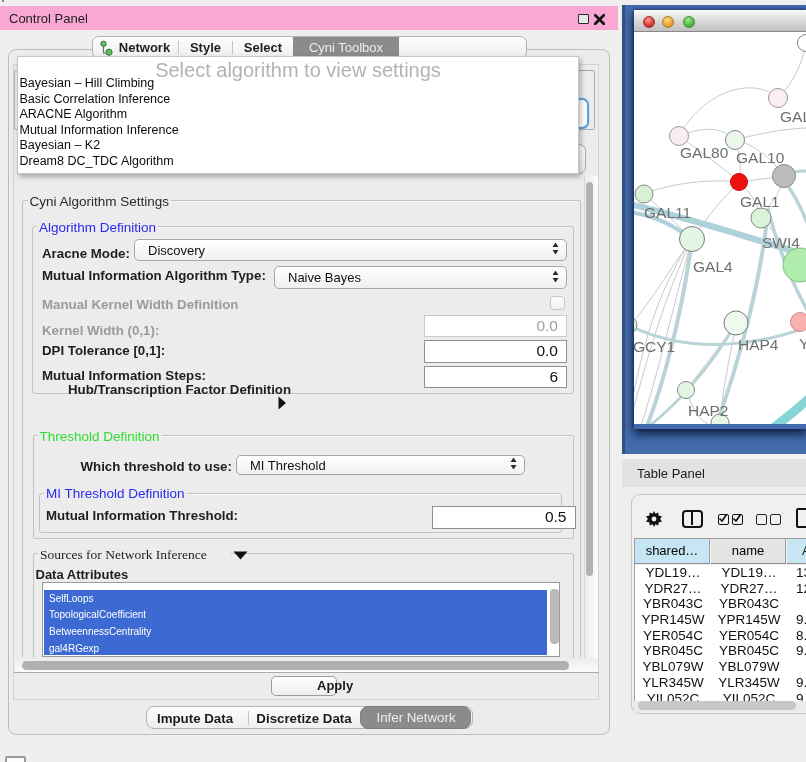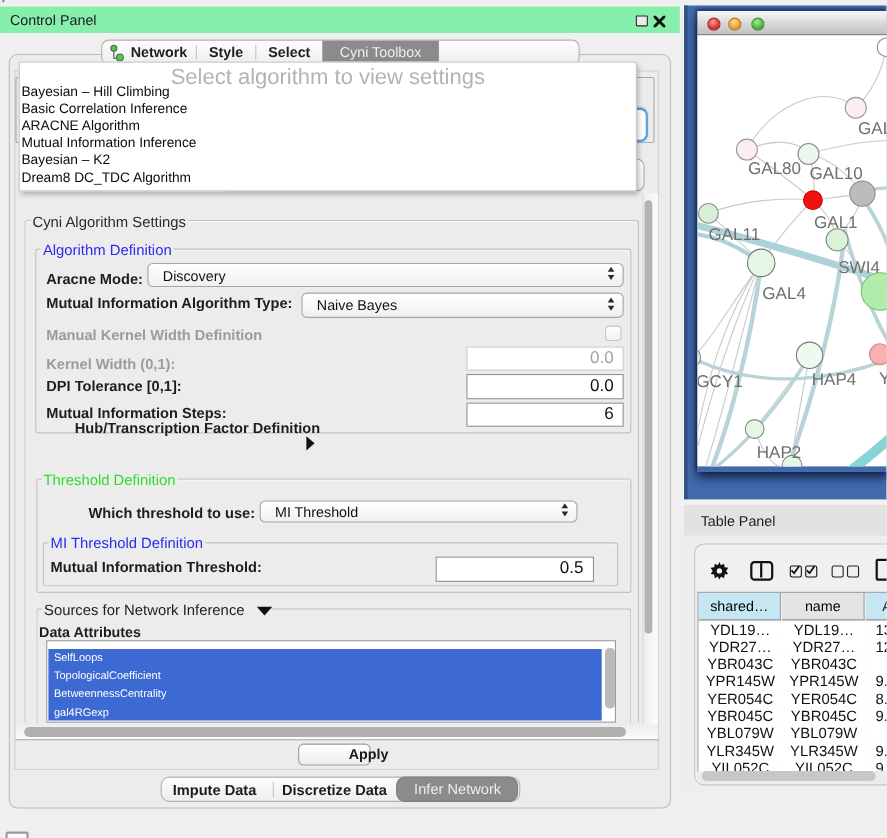--- a/index.html
+++ b/index.html
@@ -1,21 +1,21 @@
 <!DOCTYPE html>
 <html><head>
 <meta charset="utf-8">
 <style>
 * { margin:0; padding:0; box-sizing:border-box; }
 html,body { width:806px; height:762px; overflow:hidden; }
 body { font-family:"Liberation Sans", sans-serif; background:#efefef; position:relative; }
 .abs { position:absolute; }
 
 
-#cp-title { left:0px; top:6px; width:618px; height:24px; background:#86efac;text-align:center; }
+#cp-title { left:0px; top:6px; width:618px; height:24px; background:#f9a8d4;text-align:center; }
 #cp-title .txt { position:absolute; left:9px; top:5px; font-size:13px; color:#1c1c1c; }
 #btn-float { left:578px; top:14px; width:11px; height:10px; border:1.5px solid #2a2a2a; background:#e9e9e9; border-radius:1px; }
 
 #cp-main { left:8px; top:49px; width:602px; height:686px; border:1px solid #bcbcbc; border-radius:8px; background:#ececec; }
 #cp-content { left:13px; top:64px; width:586px; height:636px; border:1px solid #d2d2d2; background:#ececec; }
 
 
 .tabstrip { display:flex; background:linear-gradient(#fdfdfd,#eeeeee); border:1px solid #b2b2b2; border-radius:7px; }
 .tabstrip .tab { font-size:13px; font-weight:700; color:#1d1d1d; display:flex; align-items:center; justify-content:center; white-space:nowrap; }
 .tabstrip .sep { width:1px; background:#c4c4c4; margin:4px 0; }
@@ -135,24 +135,24 @@
 </div>
 <div class="lbl" style="left:80.5px; top:459px;">Which threshold to use:</div>
 <div class="combo" style="left:236px; top:455px; width:289px; height:20px;">MI Threshold<span class="arr"><svg width="7" height="12">
         <path d="M3.5 0 L6.5 4.5 L0.5 4.5 Z" fill="#2a2a2a"></path>
         <path d="M3.5 12 L6.5 7.5 L0.5 7.5 Z" fill="#2a2a2a"></path>
       </svg></span></div>
 <div class="grpbox" style="left:39px; top:492.5px; width:522.5px; height:40.5px;">
   <div class="grptitle" style="left:4px; color:#2a2af0;">MI Threshold Definition</div>
 </div>
 <div class="lbl" style="left:46px; top:508px;">Mutual Information Threshold:</div>
-<div class="field" style="left:396px; top:506px; width:143.5px; height:22.5px;">0.5</div>
+<div class="field" style="left:432px; top:506px; width:143.5px; height:22.5px;">0.5</div>
 
 <div class="abs" style="left:33px; top:553px; width:540.5px; height:105px; border:1px solid #c2c2c2; border-bottom:none; border-radius:3px 3px 0 0;">
-  <div class="grptitle" style="left:4px; color:#1e1e1e; background:#ececec; padding-right:24px;">Sources for Network Inference</div>
+  <div class="grptitle" style="left:4px; color:#1e1e1e; background:#ececec; padding-right:24px;font-family:Liberation Serif, serif;">Sources for Network Inference</div>
 </div>
 <svg class="abs" style="left:233px; top:551px; z-index:5;" width="15" height="9">
     <path d="M0.5 0.5 L14.5 0.5 L7.5 8.5 Z" fill="#111"></path>
   </svg>
 <div class="lbl" style="left:35.5px; top:567px; font-size:13px;">Data Attributes</div>
 <div class="abs" style="left:42px; top:582px; width:518px; height:74.5px; background:#fff; border:1px solid #9a9a9a;">
   <div style="position:absolute; left:0.5px; top:6.5px; width:503px; height:65px; background:#3d6ad2;"></div>
   <div style="position:absolute; left:6px; top:7.5px; font-size:10px; color:#fff; line-height:16.7px;">SelfLoops<br>TopologicalCoefficient<br>BetweennessCentrality<br>gal4RGexp</div>
   <div style="position:absolute; left:507px; top:6px; width:8.5px; height:55px; background:#bbbbbb; border-radius:4px;"></div>
 </div>

